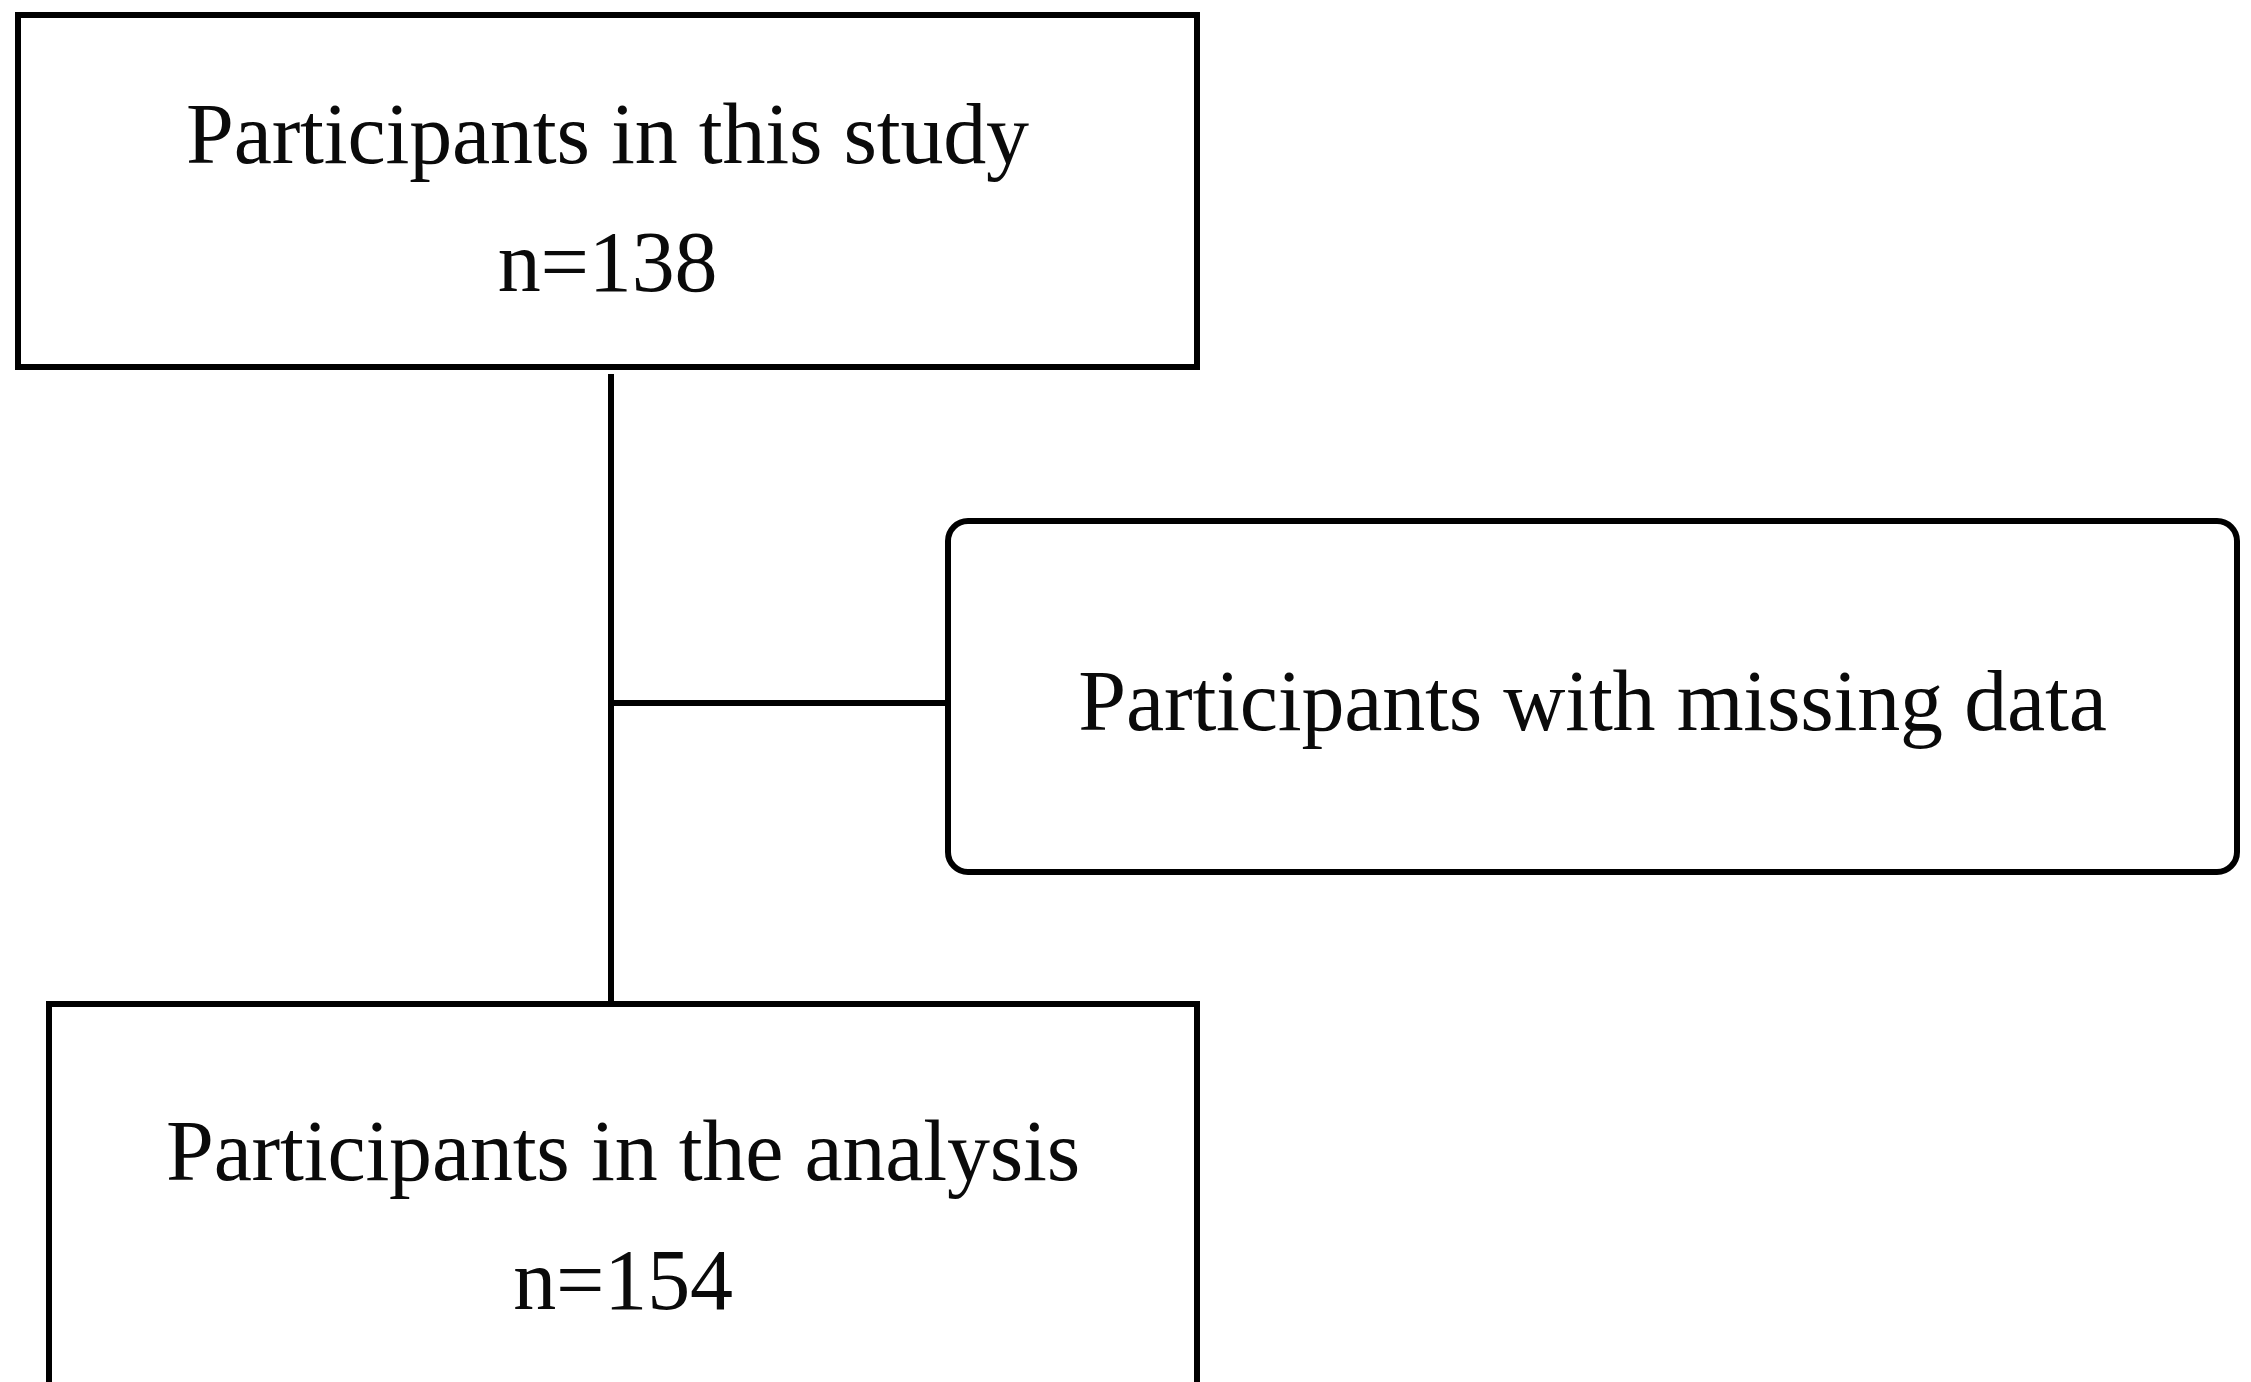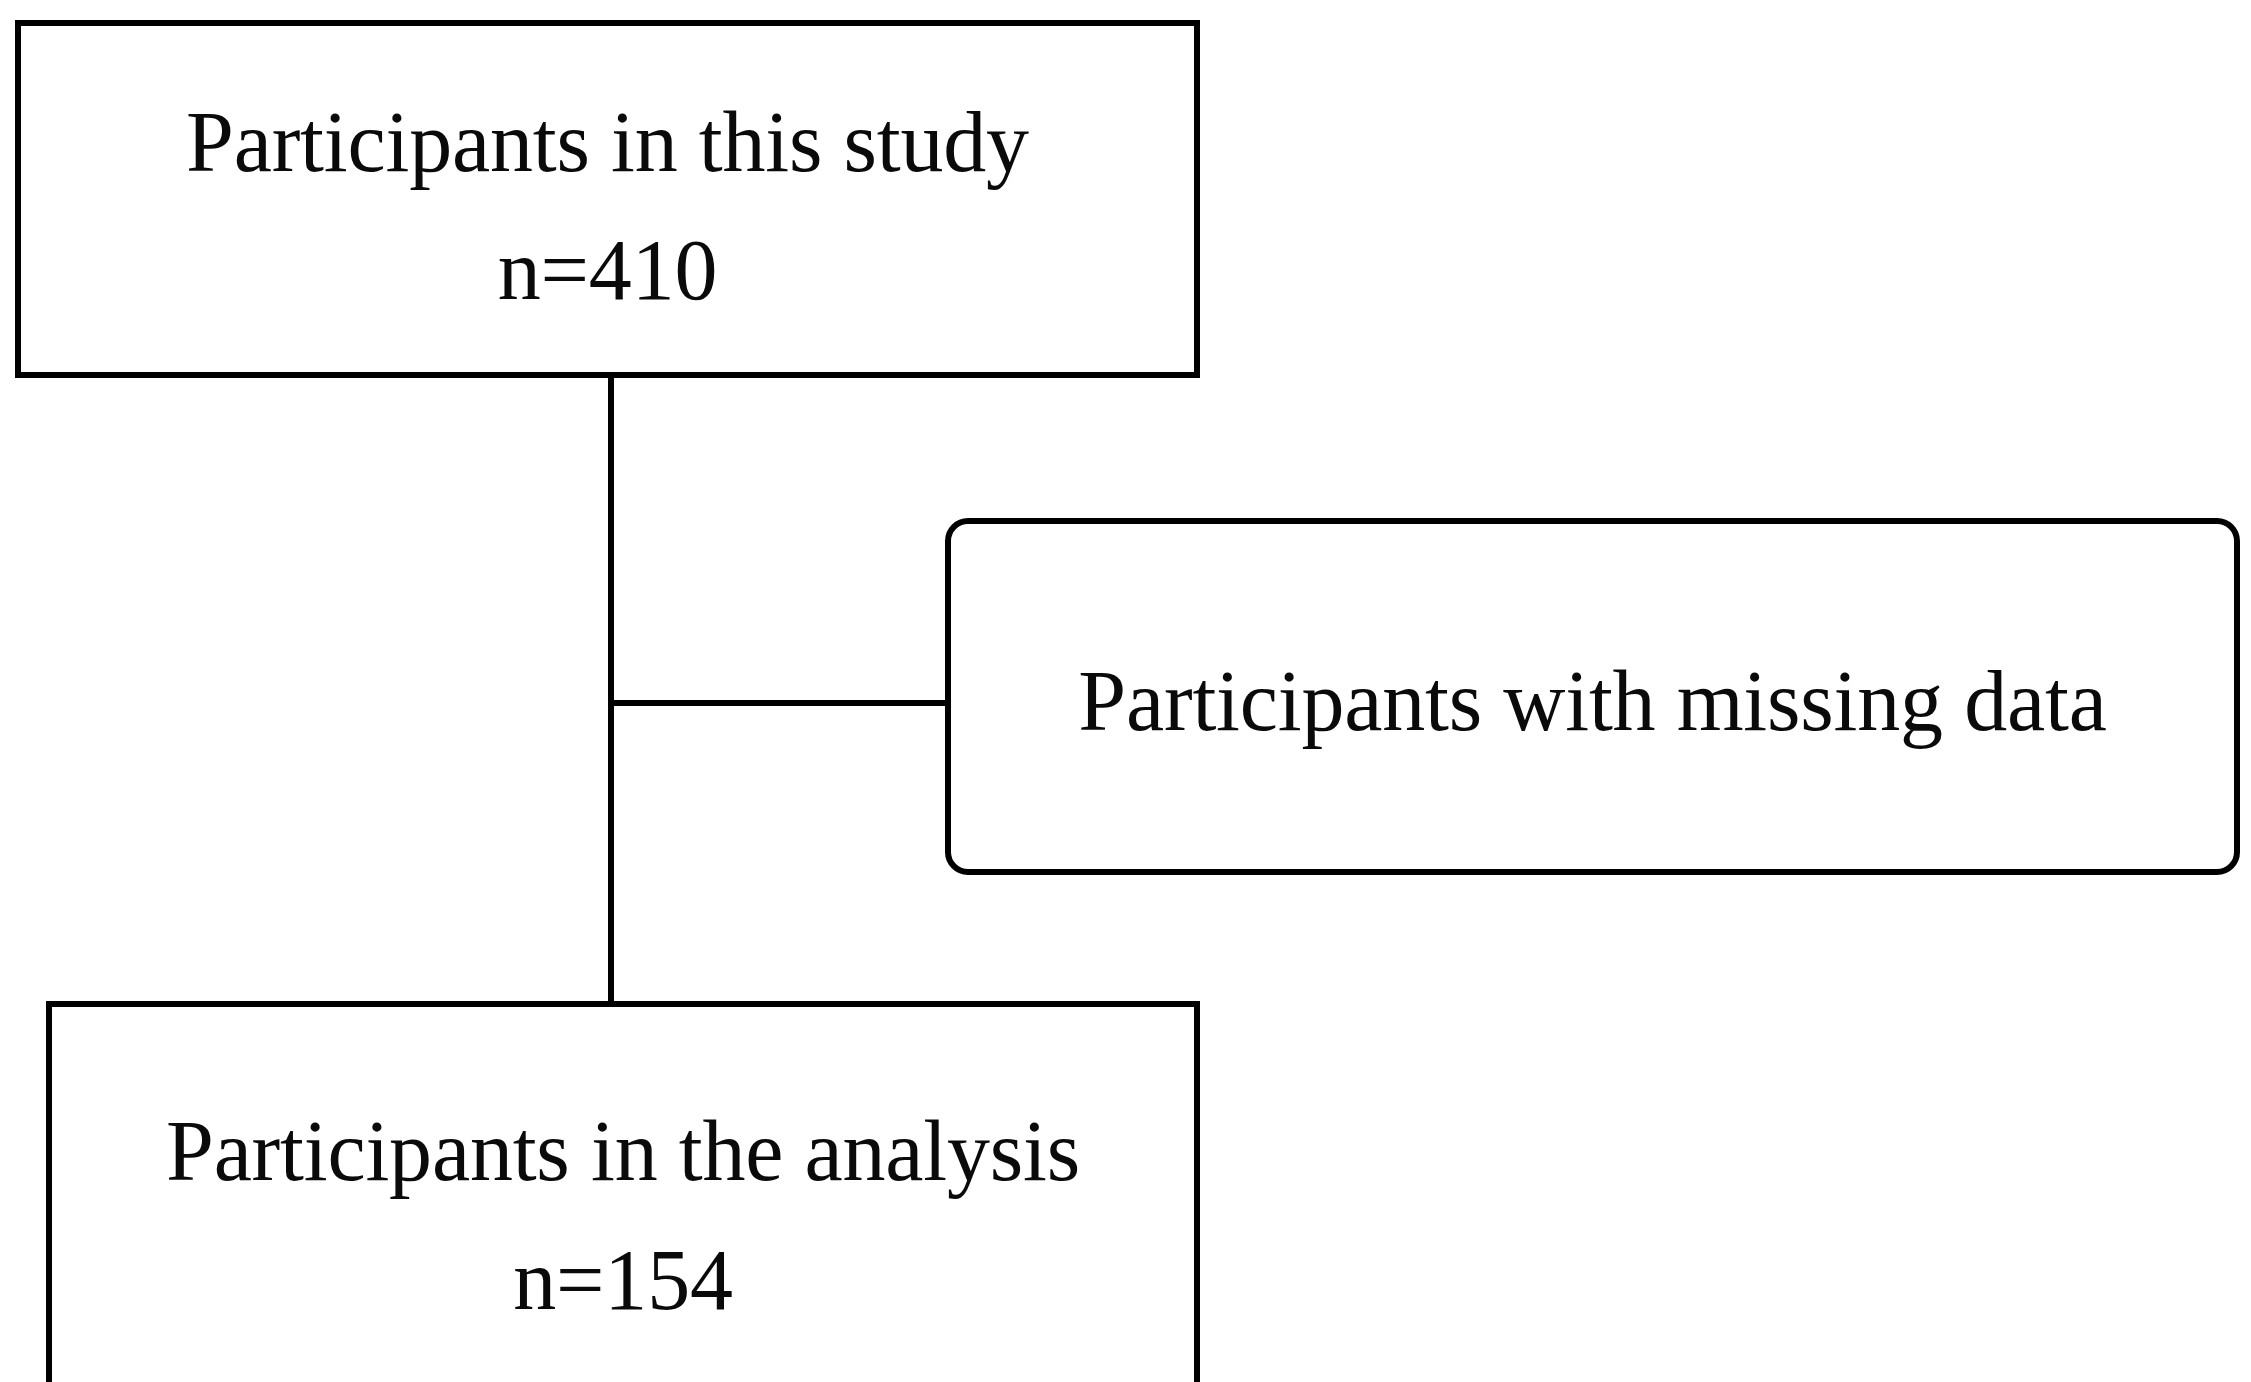--- a/index.html
+++ b/index.html
@@ -38,21 +38,21 @@
     letter-spacing: -0.2px;
     text-align: center;
   }
   .flow-line.count {
     margin-top: 38px;
   }
 
   
   #box-study {
     left: 15px;
-    top: 20px;
+    top: 12px;
     width: 1185px;
     height: 358px;
   }
   #box-study .flow-line.title { margin-top: 14px; }
 
   #box-missing {
     left: 945px;
     top: 518px;
     width: 1295px;
     height: 357px;
@@ -91,21 +91,21 @@
 <body>
 
 <div id="canvas">
 
   <div class="connector" id="connector-vertical"></div>
 
   <div class="connector" id="connector-horizontal"></div>
 
   <div class="flow-box" id="box-study">
     <span class="flow-line title">Participants in this study</span>
-    <span class="flow-line count">n=410</span>
+    <span class="flow-line count">n=138</span>
   </div>
 
   <div class="flow-box" id="box-missing">
     <span class="flow-line title">Participants with missing data</span>
   </div>
 
   <div class="flow-box" id="box-analysis">
     <span class="flow-line title">Participants in the analysis</span>
     <span class="flow-line count">n=154</span>
   </div>

